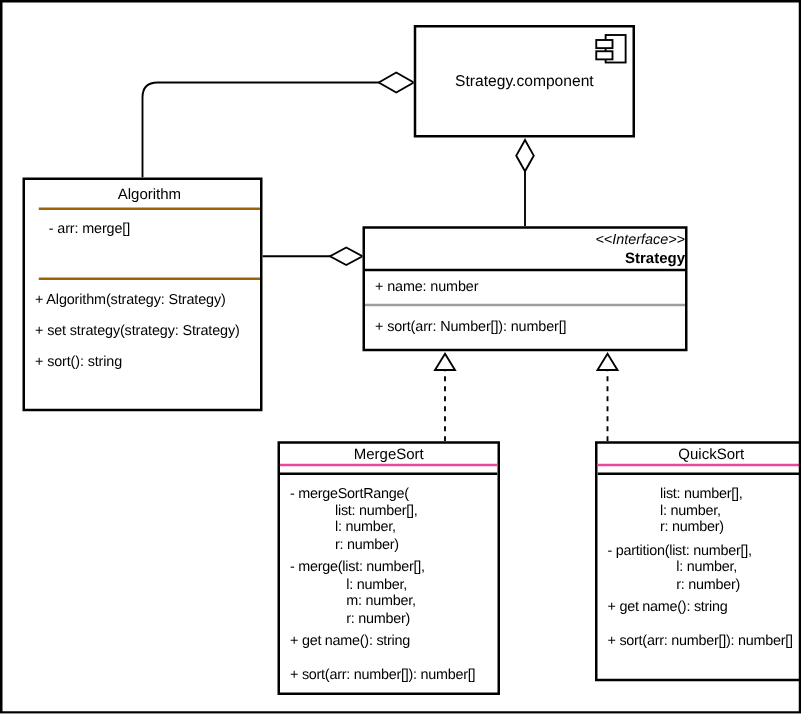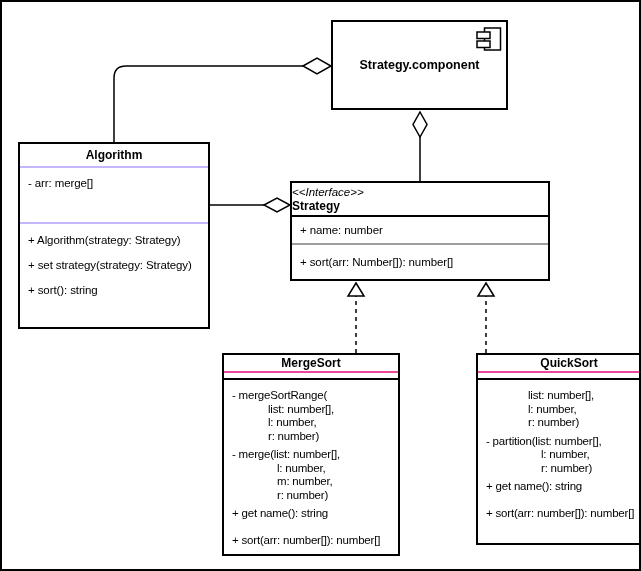--- a/index.html
+++ b/index.html
@@ -8,39 +8,39 @@
     font-family:"Liberation Sans",sans-serif;color:#000;overflow:hidden;
   }
   .frame{position:absolute;left:0;top:0;right:0;bottom:0;border:2px solid #000;pointer-events:none;z-index:5;}
   .edges{position:absolute;left:0;top:0;z-index:0;}
   .box{
     position:absolute;background:#fff;border:2px solid #000;
     box-sizing:border-box;z-index:1;overflow:hidden;
   }
   .sec{box-sizing:border-box;}
   .title{
-    font-weight:bold;font-size:12px;text-align:center;
+    font-weight:normal;font-size:12px;text-align:center;
     display:flex;align-items:center;justify-content:center;
   }
-  .blk{border-bottom:2px solid #c4b5fd;}
+  .blk{border-bottom:2px solid #a16207;margin-left:11px;}
   .ln{font-size:11.5px;white-space:nowrap;letter-spacing:-0.1px;}
   
   .comp{left:331px;top:20px;width:177px;height:90px;display:flex;align-items:center;justify-content:center;}
   .comp .title{font-size:12.5px;}
   .comp-icon{position:absolute;right:4px;top:5px;width:26px;height:25px;}
   
   .algo{left:18px;top:142px;width:192px;height:187px;}
   .algo .title{height:24px;}
   .algo .attrs{height:56px;padding:3px 0 0 8px;}
   .algo .attrs .ln,{line-height:25px;}
   .algo .ln{line-height:25px;}
   .algo .methods{height:103px;padding:4px 0 12px 8px;}
   
   .strat{left:290px;top:181px;width:260px;height:100px;}
-  .strat .s-title{height:34px;display:flex;flex-direction:column;align-items:flex-start;justify-content:center;border-bottom:2px solid #000;}
+  .strat .s-title{height:34px;display:flex;flex-direction:column;align-items:flex-end;justify-content:center;border-bottom:2px solid #000;}
   .stereo{font-style:italic;font-size:11.5px;line-height:14px;}
   .s-name{font-weight:bold;font-size:12px;line-height:15px;}
   .strat .s-attr{height:28px;border-bottom:2px solid #9e9e9e;display:flex;align-items:center;padding-left:8px;}
   .strat .s-method{height:34px;display:flex;align-items:center;padding-left:8px;}
   
   .impl .title{height:16px;border-bottom:2px solid #ec4899;height:18px;}
   .impl .empty{height:7px;border-bottom:2px solid #000;}
   .impl .methods{padding:9px 0 0 8px;}
   .impl .ln{line-height:13.5px;letter-spacing:-0.2px;}
   .impl .m + .m{margin-top:5px;}

